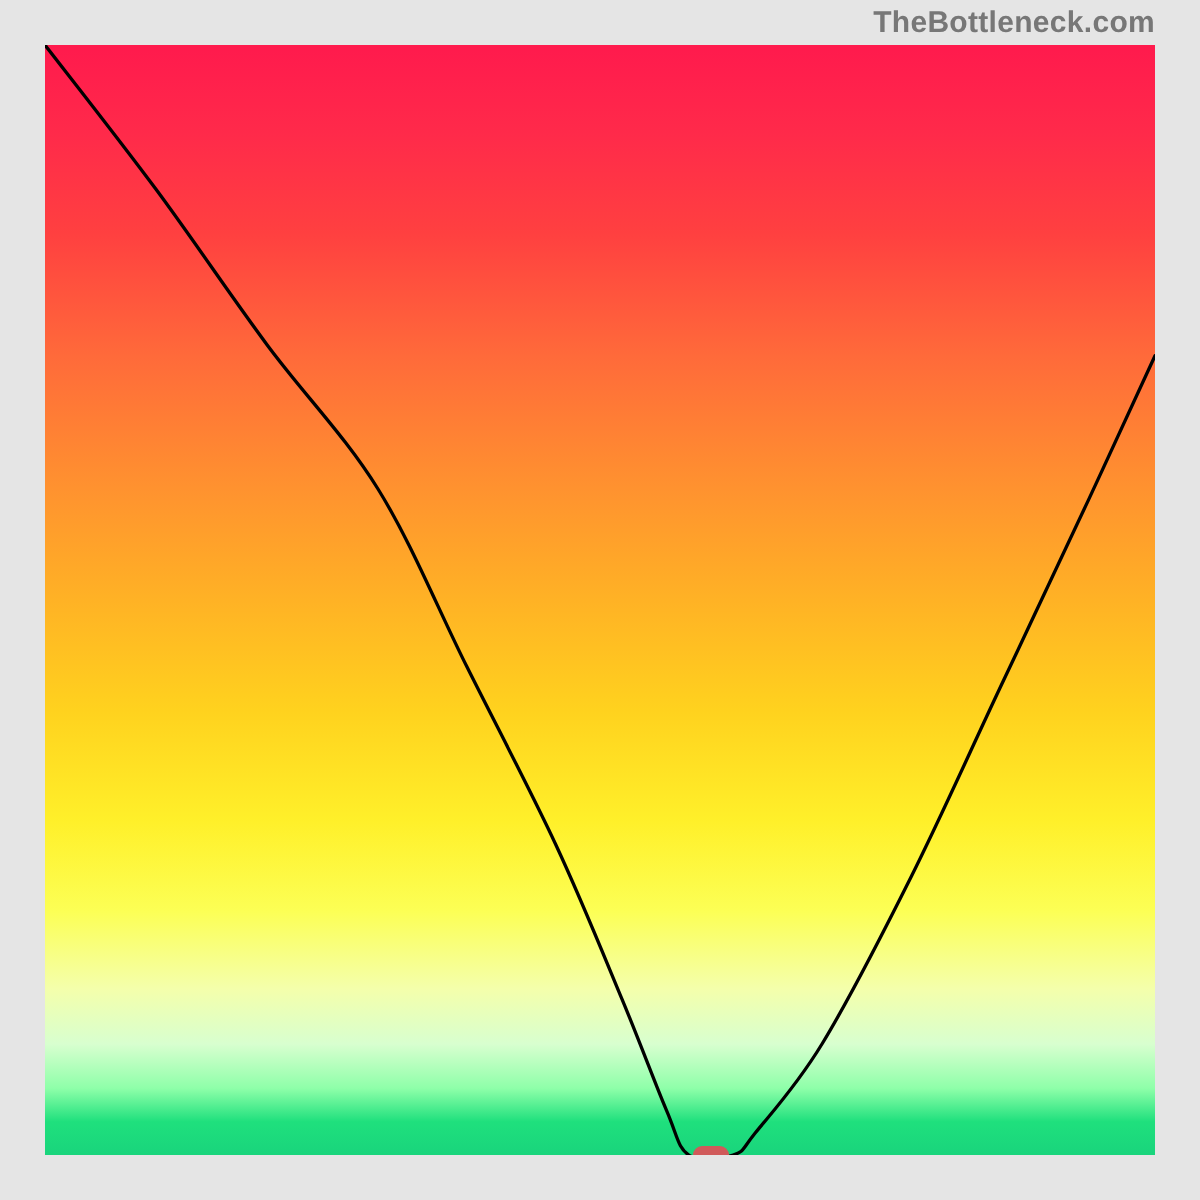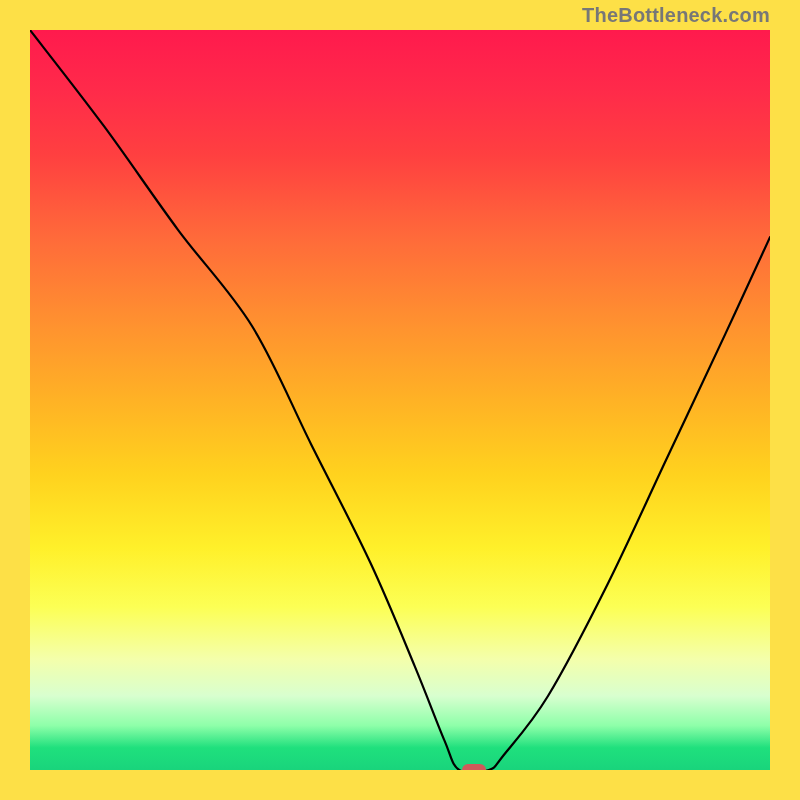--- a/index.html
+++ b/index.html
@@ -1,21 +1,21 @@
 <!DOCTYPE html>
 <html><head>
 <meta charset="utf-8">
 <style>
   * { margin: 0; padding: 0; box-sizing: border-box; }
   html, body { width: 800px; height: 800px; overflow: hidden; background: #000; }
   .frame {
     position: relative;
     width: 800px;
     height: 800px;
-    background: #fde047;
+    background: #e5e5e5;
   }
   .plot {
     position: absolute;
     left: 30px;
     top: 30px;
     width: 740px;
     height: 740px;
     background: linear-gradient(to bottom,
       #ff1a4d 0%,
       #ff2a4a 8%,

